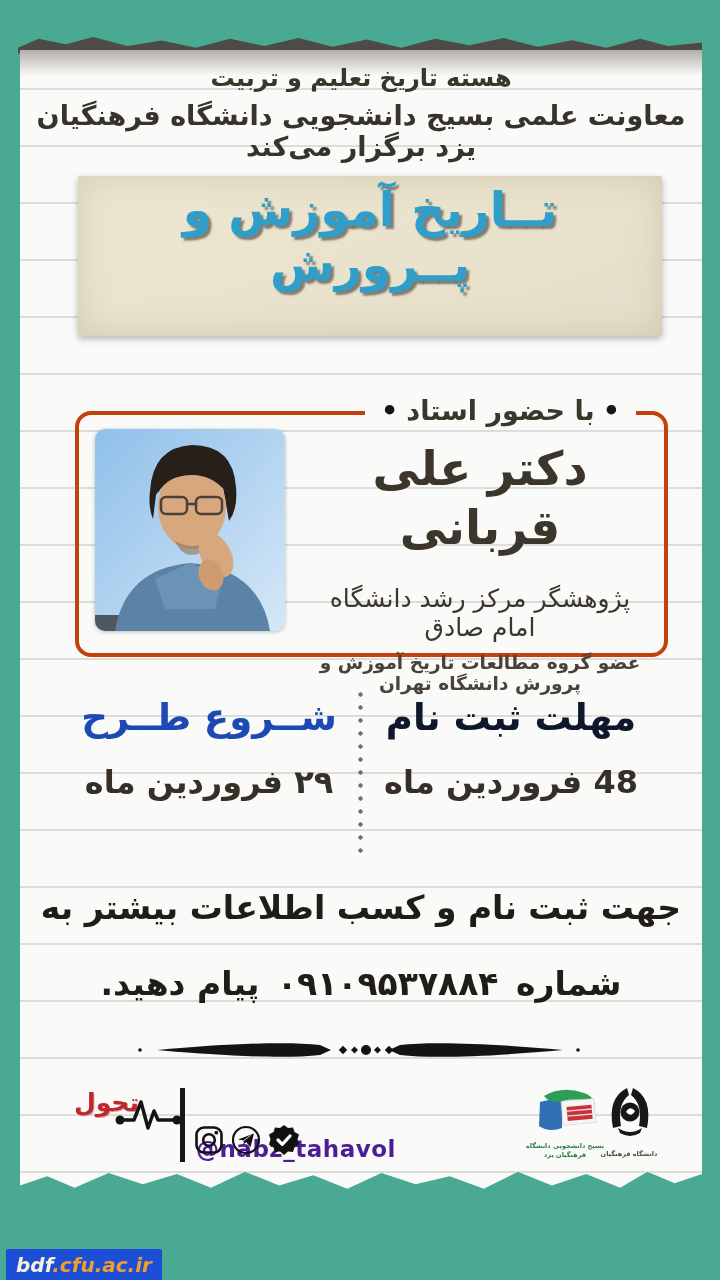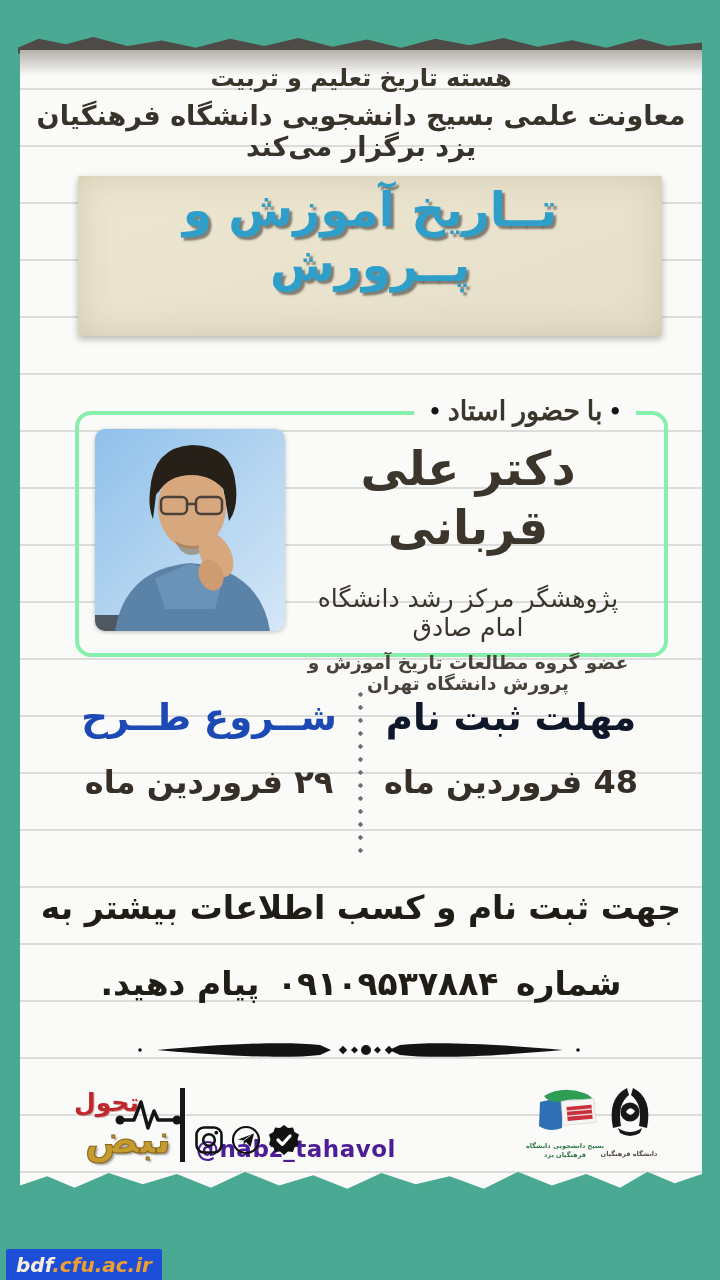--- a/index.html
+++ b/index.html
@@ -35,32 +35,32 @@
     background:linear-gradient(160deg,#ede6d0,#e5deca);
     box-shadow:0 3px 7px rgba(0,0,0,.28), inset 0 0 34px rgba(175,165,135,.4);
     border-radius:2px;direction:rtl;text-align:center;
   }
   .banner .t1{margin-top:12px;font-size:43px;font-weight:bold;color:#39332a;text-shadow:2px 2px 1px rgba(55,50,40,.30);}
   .banner .t2{margin-top:6px;font-size:47px;font-weight:bold;color:#2f9fc9;text-shadow:3px 3px 2px rgba(45,42,38,.55);}
 
   
   .frame{
     left:75px;top:411px;width:585px;height:238px;
-    border:4px solid #86efac;border-radius:16px;background:transparent;font-family:Liberation Serif, serif;
+    border:4px solid #c2410c;border-radius:16px;background:transparent;
   }
   .frame-badge{
     position:absolute;top:-21px;right:28px;background:#fafaf8;
     padding:0 8px;font-size:27px;font-weight:bold;color:#3b362c;direction:rtl;line-height:34px;
   }
   .frame-badge::before,.frame-badge::after{content:"•";font-size:27px;color:#151515;margin:0 8px;}
   .photo{
     left:95px;top:429px;width:190px;height:202px;border-radius:10px;overflow:hidden;
     box-shadow:0 1px 4px rgba(0,0,0,.25);
   }
-  .speaker-txt{left:293px;top:440px;width:350px;text-align:center;direction:rtl;}
+  .speaker-txt{left:305px;top:440px;width:350px;text-align:center;direction:rtl;}
   .speaker-name{font-size:47px;font-weight:bold;color:#3b352b;line-height:1.25;}
   .speaker-role1{margin-top:26px;font-size:25px;font-weight:normal;color:#3b352b;}
   .speaker-role2{margin-top:10px;font-size:18.5px;font-weight:bold;color:#49423a;}
 
   
   .dotline{
     left:358px;top:688px;width:5px;height:170px;
     background-image:radial-gradient(circle,#6e6e6e 1.9px,transparent 2.4px);
     background-size:5px 13px;background-repeat:repeat-y;
   }
@@ -184,21 +184,20 @@
 
 <div class="abs brand">
   <div class="brand-tahavol">تحول</div>
   <svg class="brand-pulse" width="70" height="40" viewBox="0 0 70 40">
     <g fill="#151515">
       <circle cx="6" cy="26" r="4.5"></circle>
         <circle cx="63" cy="26" r="4.5"></circle>
     </g>
     <path d="M6,26 H20 L27,8 L34,34 L40,17 L44,26 H63" stroke="#151515" stroke-width="3.5" fill="none" stroke-linejoin="round" stroke-linecap="round"></path>
   </svg>
-  <div class="brand-nabz">نبض</div>
 </div>
 <div class="abs vbar"></div>
 <div class="abs handle">@nabz_tahavol</div>
 <div class="abs socials">
   <svg width="30" height="30" viewBox="0 0 30 30">
     <rect x="2.5" y="2.5" width="25" height="25" rx="7.5" fill="none" stroke="#111" stroke-width="2.6"></rect>
     <circle cx="15" cy="15" r="5.8" fill="none" stroke="#111" stroke-width="2.6"></circle>
     <circle cx="22.3" cy="7.7" r="1.9" fill="#111"></circle>
   </svg>
   <svg width="30" height="30" viewBox="0 0 30 30">

